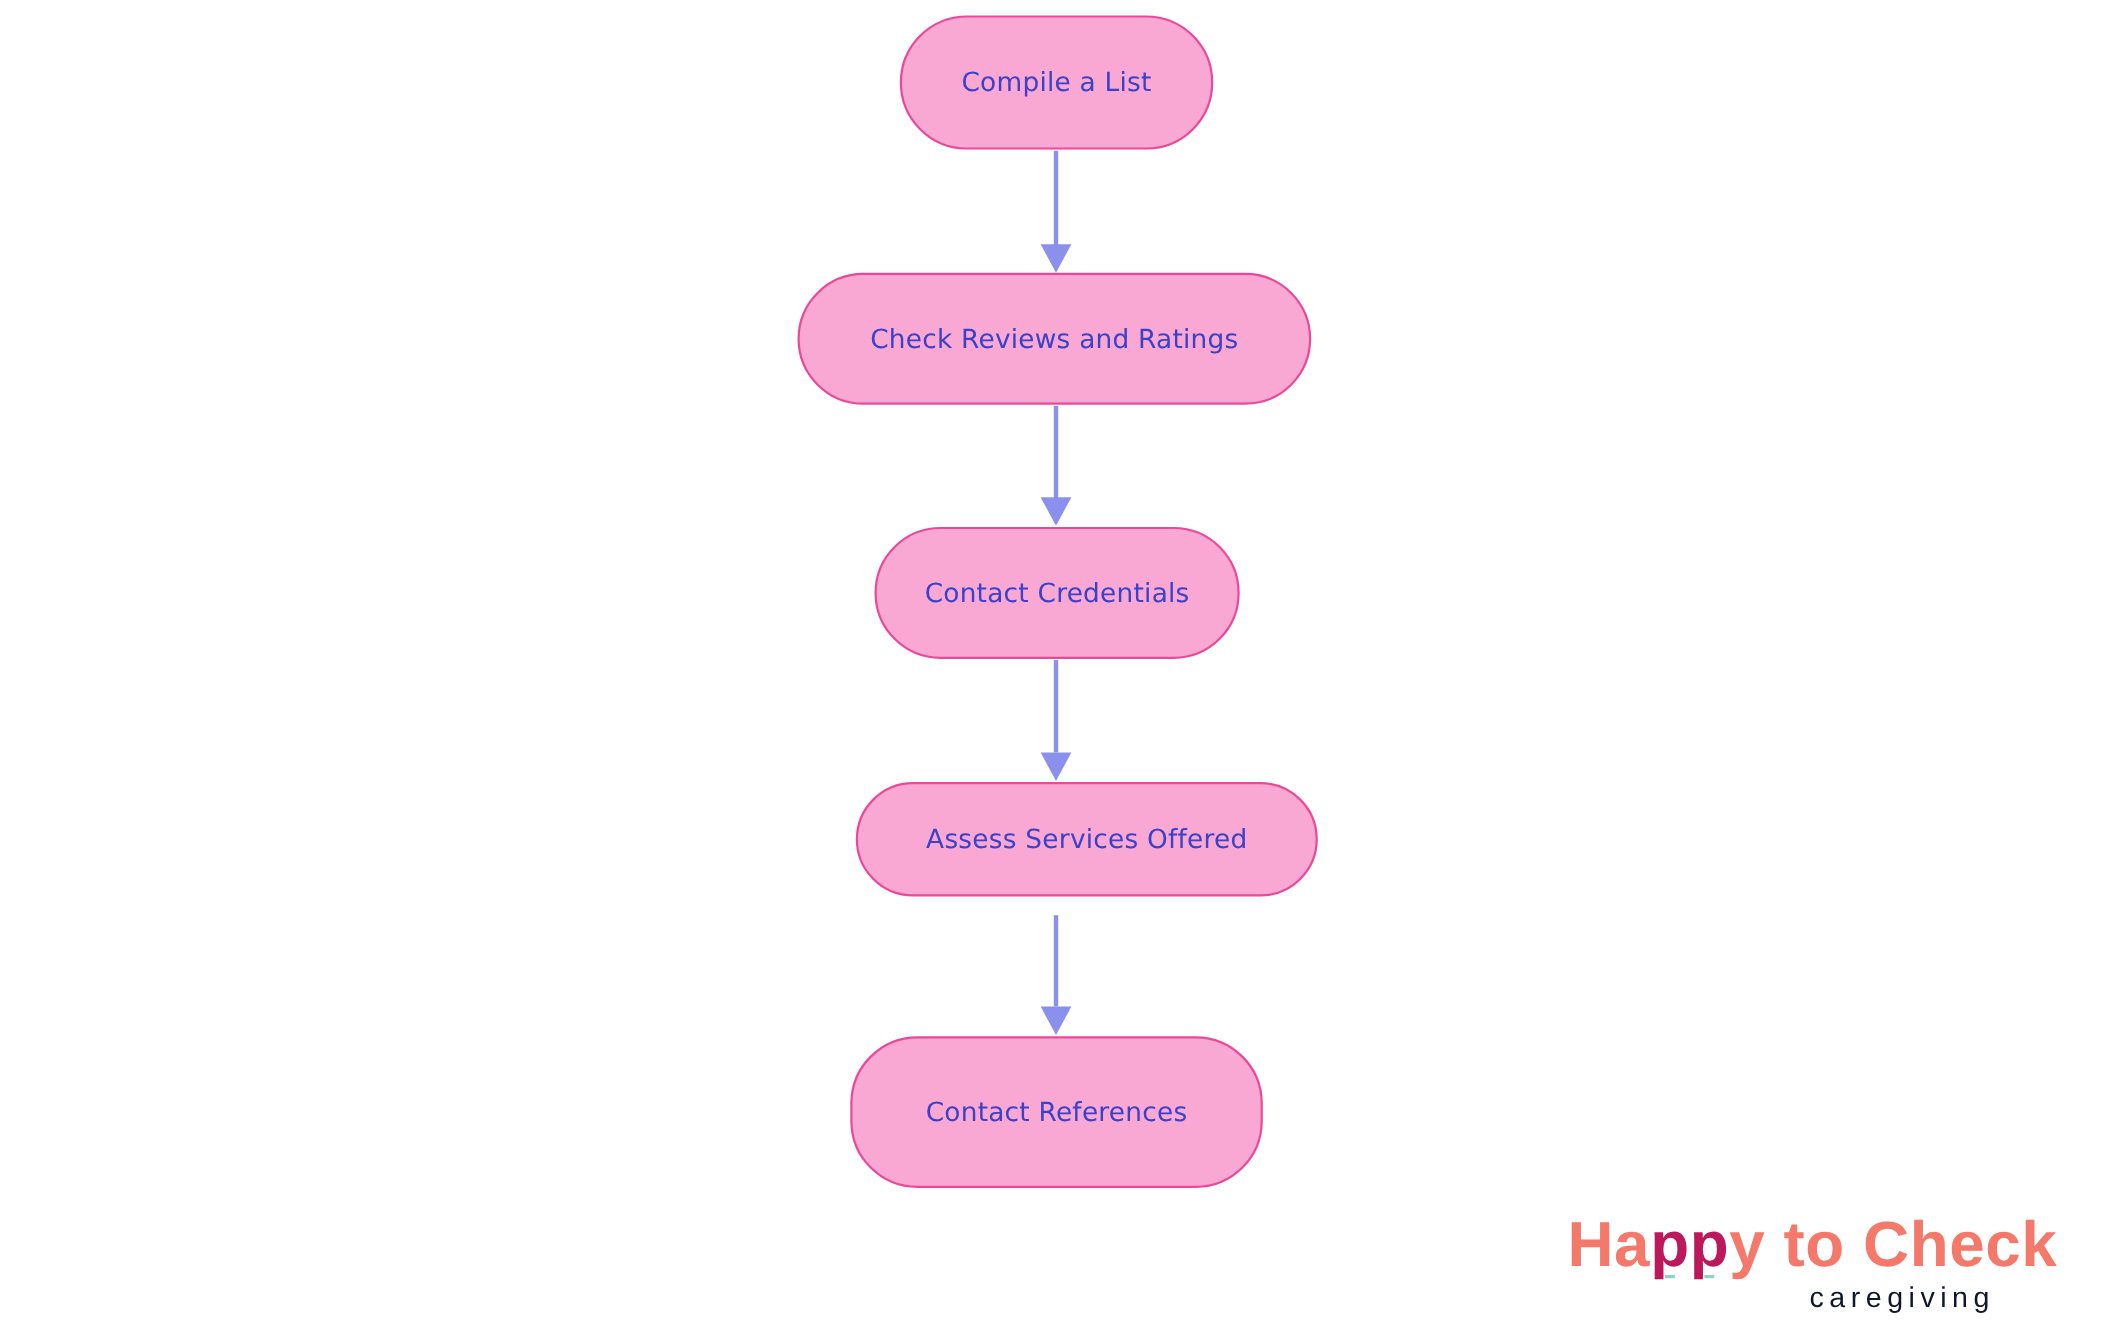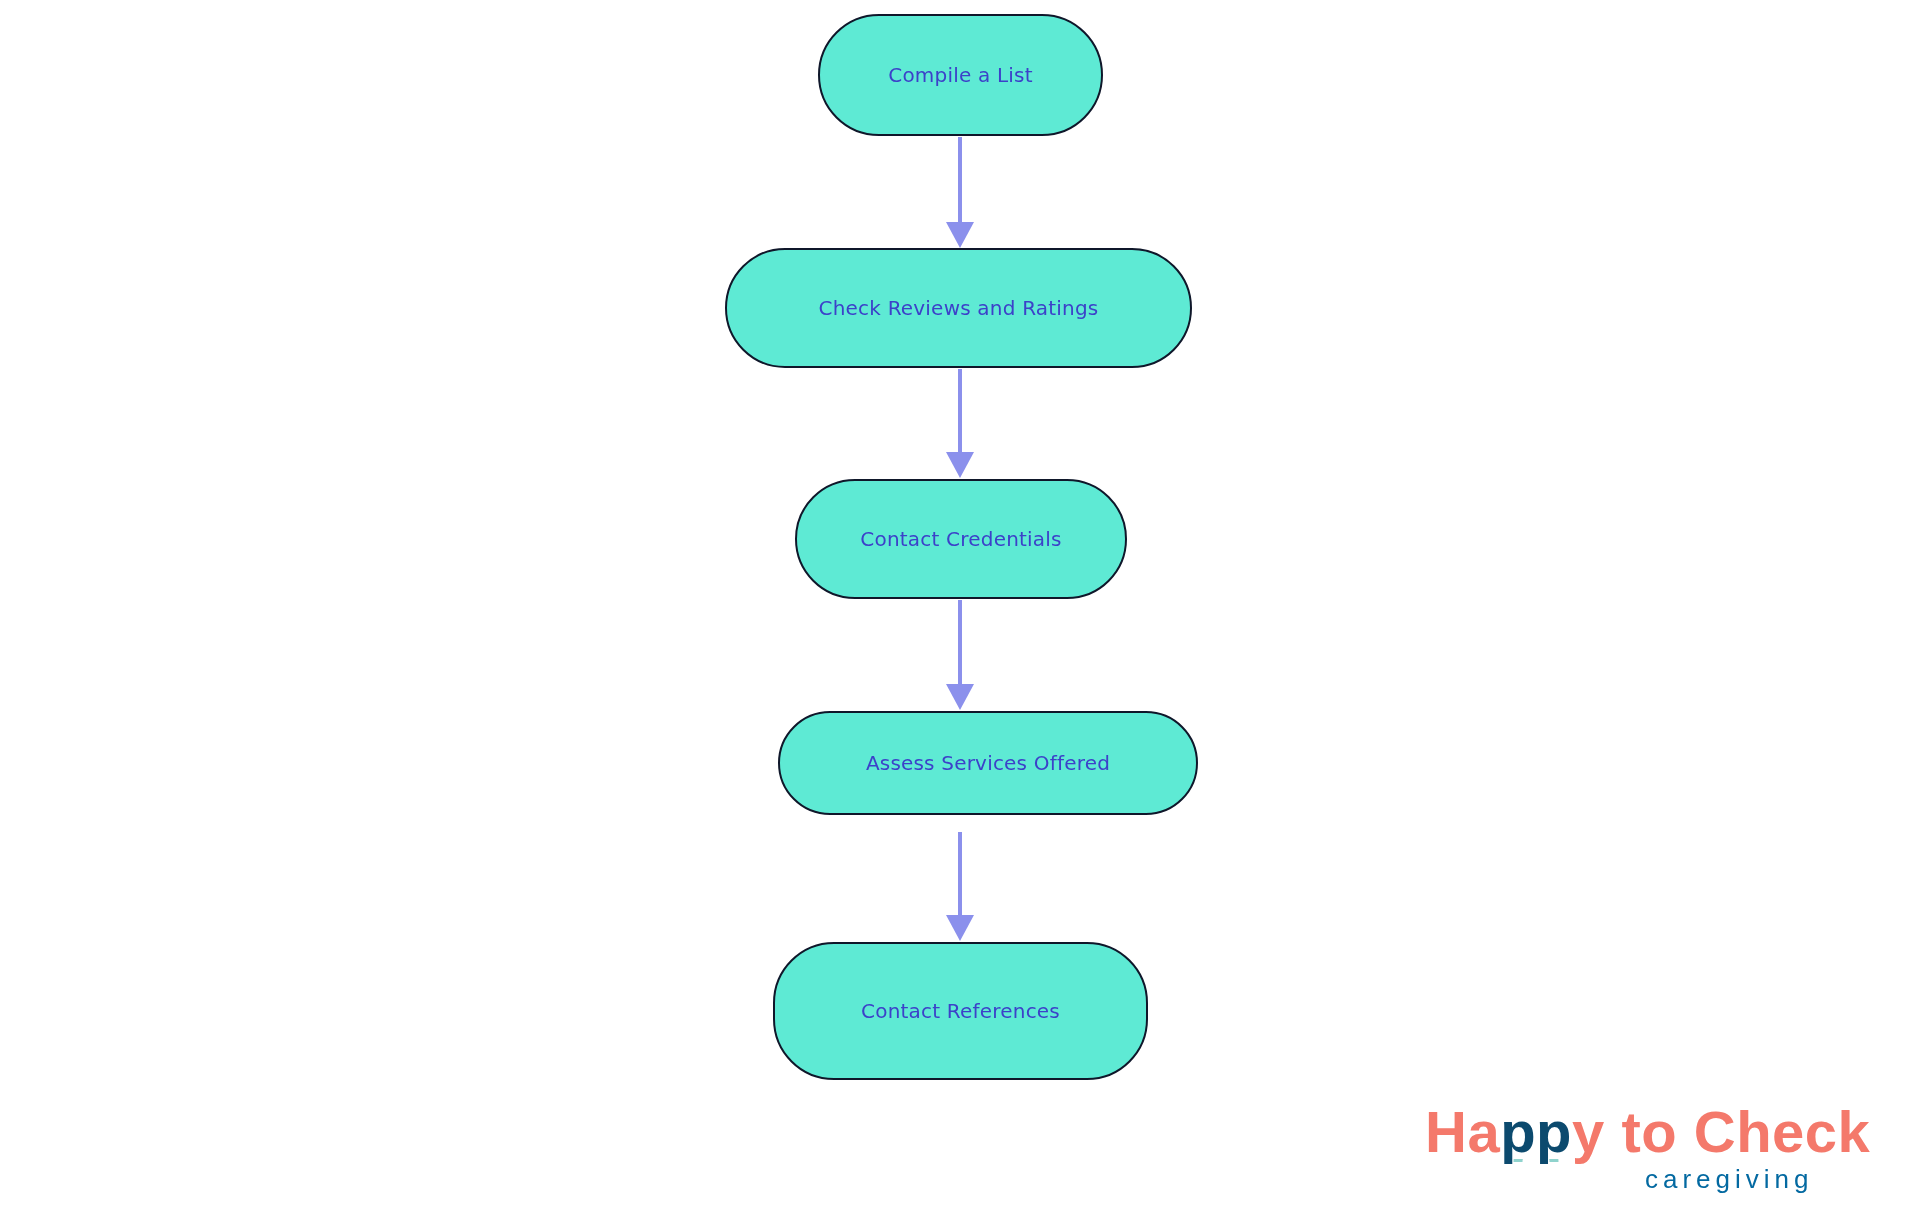--- a/index.html
+++ b/index.html
@@ -16,25 +16,25 @@
     font-family: "DejaVu Sans", "Liberation Sans", sans-serif;
   }
 
   
   .node {
     position: absolute;
     box-sizing: border-box;
     display: flex;
     align-items: center;
     justify-content: center;
-    background: #5eead4;
-    border: 2px solid #0f172a;
+    background: #f9a8d4;
+    border: 2px solid #ec4899;
     border-radius: 61px;
     color: #3C41C9;
-    font-size: 20px;
+    font-size: 24px;
     letter-spacing: 0.2px;
     white-space: nowrap;
   }
   .node1 { left: 818px; top: 14px;  width: 285px; height: 122px; }
   .node2 { left: 725px; top: 248px; width: 467px; height: 120px; text-align: right; }
   .node3 { left: 795px; top: 479px; width: 332px; height: 120px; }
   .node4 { left: 778px; top: 711px; width: 420px; height: 104px; }
   .node5 { left: 773px; top: 942px; width: 375px; height: 138px; }
 
   
@@ -59,38 +59,38 @@
     left: 0; top: 0;
     font-family: "Liberation Sans", sans-serif;
     font-weight: bold;
     font-size: 58px;
     line-height: 1.1;
     color: #F4796B;
     white-space: nowrap;
     letter-spacing: 0.5px;
   }
   .logo-main .teal-part {
-    color: #0c4a6e;
+    color: #be185d;
     position: relative;
     display: inline-block;
   }
   .smile {
     position: absolute;
     left: 50%;
     bottom: -22px;
     transform: translateX(-50%);
   }
   .logo-sub {
     position: absolute;
     left: 220px;
     top: 64px;
     font-family: "Liberation Sans", sans-serif;
     font-size: 26px;
     letter-spacing: 5px;
-    color: #0369a1;
+    color: #0f172a;
     white-space: nowrap;
   }
 </style>
 </head>
 <body>
 
 <div class="canvas">
 
   <svg class="arrows" viewBox="0 0 1920 1215" xmlns="http://www.w3.org/2000/svg">
     <g fill="#8B90EC">

